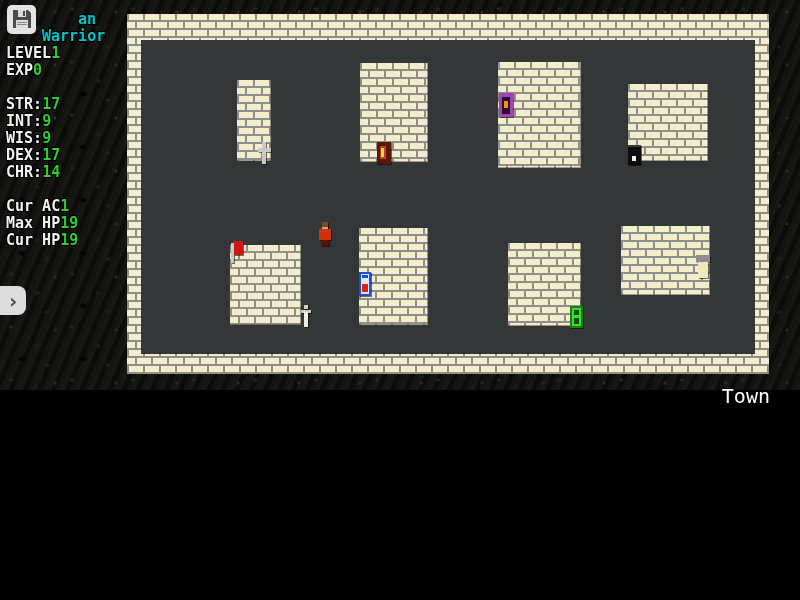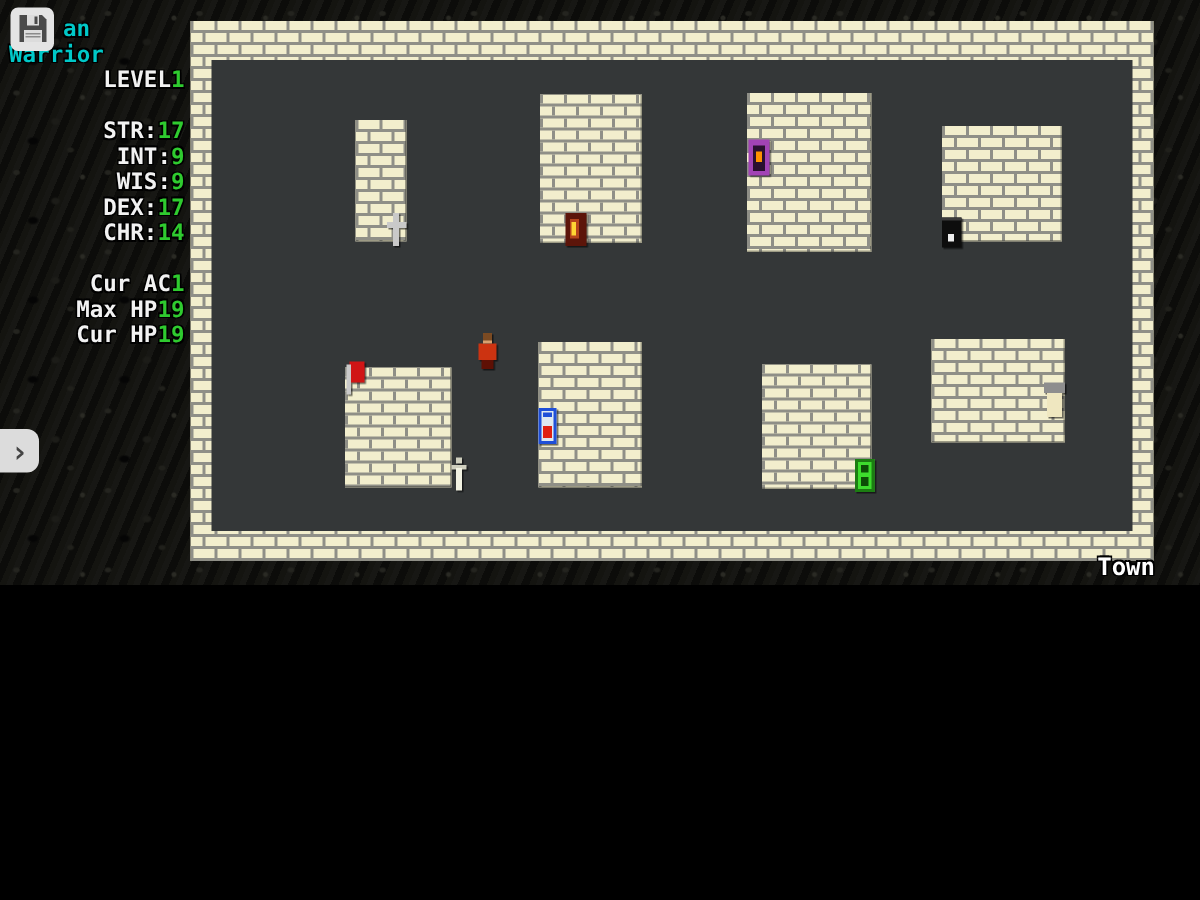--- a/index.html
+++ b/index.html
@@ -60,28 +60,28 @@
                linear-gradient(#5e1004,#5e1004) 50% 100%/8px 6px no-repeat;}
   .potion-blue{left:232px;top:258px;width:12px;height:24px;background:#dfe8ef;border:2px solid #1f4fd8;box-sizing:border-box;
     background-image:linear-gradient(#e02010,#e02010),linear-gradient(#1f4fd8,#1f4fd8);
     background-size:6px 8px,6px 3px;background-position:1px 10px,1px 1px;background-repeat:no-repeat;}
   .door-green{left:443px;top:292px;width:13px;height:22px;background:#3ddd2d;border:2px solid #1c7d12;box-sizing:border-box;
     background-image:linear-gradient(#0c4f06,#0c4f06),linear-gradient(#0c4f06,#0c4f06);
     background-size:5px 5px,5px 6px;background-position:2px 2px,2px 10px;background-repeat:no-repeat;}
   .mushroom{left:569px;top:241px;width:14px;height:23px;
     background:linear-gradient(#8e8e8e,#8e8e8e) 50% 0/14px 7px no-repeat,
                linear-gradient(#efe7c0,#efe7c0) 50% 100%/10px 17px no-repeat;}
-  .town-label{position:absolute;top:368px;right:30px;color:#fff;font-size:16px;font-weight:bold;
+  .town-label{position:absolute;top:384px;right:30px;color:#fff;font-size:20px;font-weight:normal;
     text-shadow:1px 1px 0 #000,-1px 1px 0 #000,1px -1px 0 #000,-1px -1px 0 #000;}
   .hud{position:absolute;left:6px;top:11px;width:117px;font-size:15px;font-weight:bold;color:#f2f2f2;
     text-shadow:1px 1px 0 #000,-1px 1px 0 #000,1px -1px 0 #000,-1px -1px 0 #000;}
   .hud-line{height:17px;line-height:17px;white-space:pre;}
-  .hud-row{height:17px;line-height:17px;display:flex;justify-content:flex-end;white-space:pre;}
+  .hud-row{height:17px;line-height:17px;display:flex;justify-content:flex-start;white-space:pre;}
   .spacer{height:17px;}
-  .cyan{color:#00c8c8;}
+  .cyan{color:#00c8c8;margin-left:36px;}
   .val{color:#2fcb2f;}
   .name-line{padding-left:36px;}
   .save-btn{position:absolute;left:7px;top:5px;width:29px;height:29px;background:#e4e4e4;border:none;
     border-radius:5px;padding:2px;cursor:pointer;}
   .expand-btn{position:absolute;left:0;top:286px;width:26px;height:29px;background:#dcdcdc;border:none;
     border-radius:0 8px 8px 0;color:#444;font-size:20px;font-weight:bold;line-height:26px;text-align:center;
     font-family:"DejaVu Sans Mono",monospace;cursor:pointer;padding:0;}
 </style>
 </head>
 <body>
@@ -113,20 +113,24 @@
 
   <div class="town-label">Town</div>
 
   <div class="hud">
     <div class="hud-line cyan name-line">an</div>
     <div class="hud-line cyan">Warrior</div>
 
     <div class="hud-row">
       <span>LEVEL</span>
       <span class="val">1</span>
+    </div>
+    <div class="hud-row">
+      <span>EXP</span>
+      <span class="val">0</span>
     </div>
 
     <div class="spacer"></div>
 
     <div class="hud-row">
       <span>STR:</span>
       <span class="val">17</span>
     </div>
     <div class="hud-row">
       <span>INT:</span>

